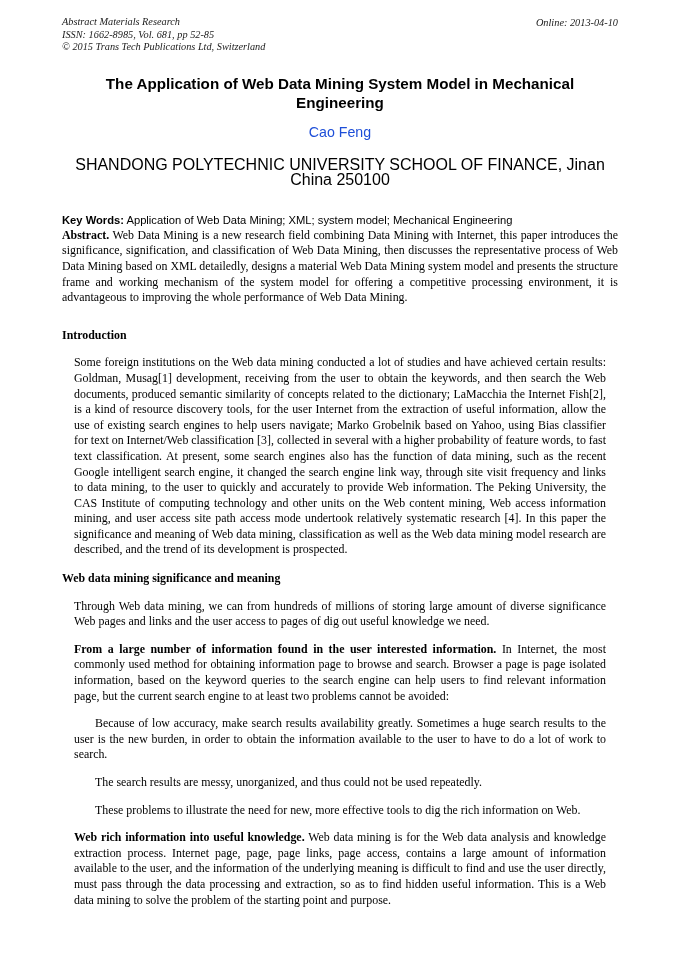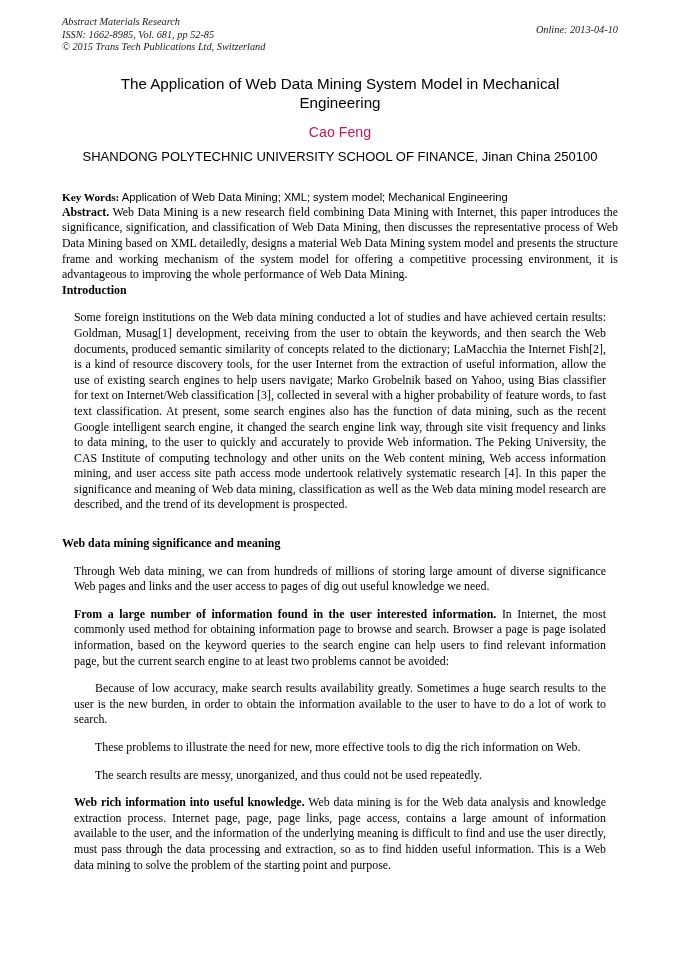--- a/index.html
+++ b/index.html
@@ -28,67 +28,66 @@
     font-style: italic;
     font-size: 10.3px;
     line-height: 12.6px;
     color: #1a1a1a;
     position: relative;
     margin-bottom: 0;
   }
   .journal-header .online-date {
     position: absolute;
     right: 0;
-    top: 8px;
+    top: 1px;
     font-style: italic;
     white-space: nowrap;
   }
   .journal-header div.jline {
     white-space: nowrap;
   }
 
   
   .title-block {
     margin-top: 20px;
     text-align: center;
   }
   .paper-title {
     font-family: "Liberation Sans", "DejaVu Sans", sans-serif;
-    font-weight: normal;
+    font-weight: bold;
     font-size: 15.2px;
     line-height: 19.5px;
     color: #000;
     margin: 0 22px;
   }
   .author {
     font-family: "Liberation Sans", "DejaVu Sans", sans-serif;
     font-size: 14.2px;
     line-height: 18px;
     margin-top: 10px;
-    color: #be185d;
+    color: #1d4ed8;
   }
   .affiliation {
     font-family: "Liberation Sans", "DejaVu Sans", sans-serif;
-    font-size: 13px;
+    font-size: 16px;
     line-height: 15px;
-    margin-top: 8px;
+    margin-top: 16px;
     color: #000;
   }
 
   
   .keywords {
     margin-top: 26px;
     font-family: "Liberation Sans", "DejaVu Sans", sans-serif;
     font-size: 11.2px;
     line-height: 15px;
     color: #000;
   }
   .keywords .kw-label {
     font-weight: bold;
-    font-family: Liberation Serif, serif;
   }
 
   
   .body-text {
     font-family: "Liberation Serif", "DejaVu Serif", serif;
     font-size: 11.9px;
     line-height: 15.6px;
     color: #000;
     text-align: justify;
     text-justify: inter-word;
@@ -99,38 +98,39 @@
     font-weight: bold;
   }
   .section-heading {
     font-family: "Liberation Serif", "DejaVu Serif", serif;
     font-weight: bold;
     font-size: 11.9px;
     line-height: 15.6px;
     color: #000;
   }
   .heading-spaced-before {
+    margin-top: 22px;
   }
   .heading-spaced-after {
     margin-bottom: 4px;
   }
   .para {
     margin: 12px;
   }
   .para + .para {
     margin-top: 0;
   }
   .para-indent {
     text-indent: 21px;
   }
   .runin {
     font-weight: bold;
   }
   .gap-small {
-    margin-top: 23px;
+    margin-top: 13px;
   }
 </style>
 </head>
 <body>
 
 <div class="page">
   <div class="content">
 
     <div class="journal-header">
       <div class="online-date">Online: 2013-04-10</div>
@@ -161,22 +161,22 @@
     <div class="section-heading gap-small">Web data mining significance and meaning</div>
 
     <div class="body-text para">Through Web data mining, we can from hundreds of millions of storing large amount of diverse significance Web pages and links and the user access to pages of dig out useful knowledge we need.</div>
 
     <div class="body-text para">
       <span class="runin">From a large number of information found in the user interested information.</span><span> In Internet, the most commonly used method for obtaining information page to browse and search. Browser a page is page isolated information, based on the keyword queries to the search engine can help users to find relevant information page, but the current search engine to at least two problems cannot be avoided:</span>
     </div>
 
     <div class="body-text para para-indent">Because of low accuracy, make search results availability greatly. Sometimes a huge search results to the user is the new burden, in order to obtain the information available to the user to have to do a lot of work to search.</div>
 
+    <div class="body-text para para-indent">The search results are messy, unorganized, and thus could not be used repeatedly.</div>
+
     <div class="body-text para para-indent">These problems to illustrate the need for new, more effective tools to dig the rich information on Web.</div>
-
-    <div class="body-text para para-indent">The search results are messy, unorganized, and thus could not be used repeatedly.</div>
 
     <div class="body-text para">
       <span class="runin">Web rich information into useful knowledge.</span><span> Web data mining is for the Web data analysis and knowledge extraction process. Internet page, page, page links, page access, contains a large amount of information available to the user, and the information of the underlying meaning is difficult to find and use the user directly, must pass through the data processing and extraction, so as to find hidden useful information. This is a Web data mining to solve the problem of the starting point and purpose.</span>
     </div>
 
   </div>
 </div>
 
 </body></html>

